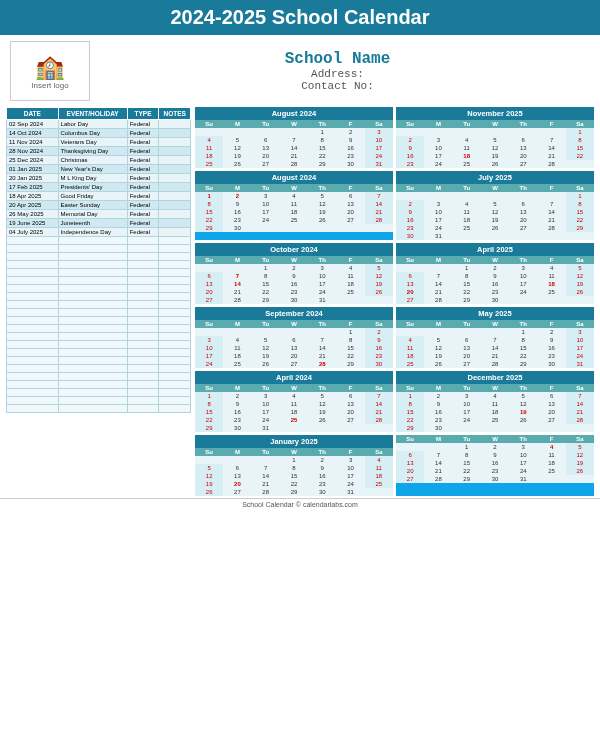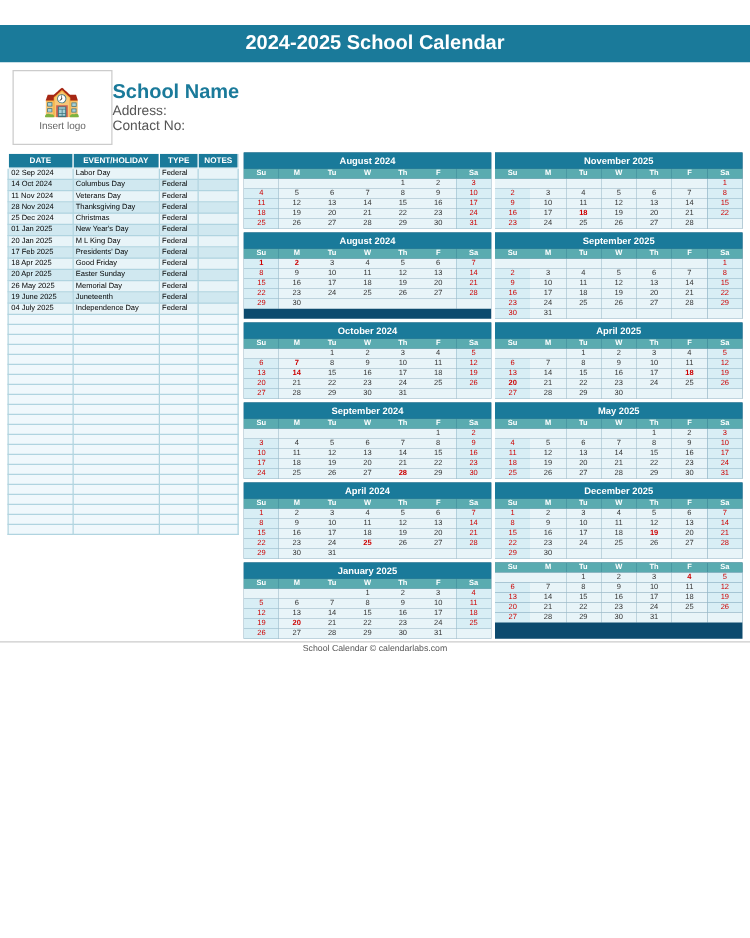--- a/index.html
+++ b/index.html
@@ -9,23 +9,22 @@
       font-family: Arial, sans-serif;
       background: #fff;
       overflow: hidden;
       font-size: 10px;
     }
     .header {
       background: #1a7a9a;
       color: white;
       text-align: center;
       padding: 6px;
-      font-size: 16px;
+      font-size: 20px;
       font-weight: bold;
-      margin-top: 20px;
     }
     .top-section {
       display: flex;
       padding: 6px 10px;
       background: #fff;
       align-items: center;
     }
     .logo-box {
       width: 80px;
       height: 60px;
@@ -35,22 +34,23 @@
       align-items: center;
       justify-content: center;
       font-size: 8px;
       color: #666;
     }
     .logo-icon {
       font-size: 24px;
     }
     .school-info {
       flex: 1;
-      text-align: left;
+      text-align: center;
       padding-right: 5px;
+      font-family: Liberation Mono, monospace;
     }
     .school-info .school-name {
       font-size: 16px;
       font-weight: bold;
       color: #1a7a9a;
     }
     .school-info .info-line {
       font-size: 11px;
       color: #555;
     }
@@ -91,21 +91,21 @@
       background: #f0f8fc !important;
     }
     
     .right-calendars {
       flex: 1;
       display: grid;
       grid-template-columns: 1fr 1fr;
       gap: 3px;
     }
     .month-cal {
-      background: #0c4a6e;
+      background: #0ea5e9;
     }
     .month-header {
       background: #1a7a9a;
       color: white;
       text-align: center;
       font-size: 7.5px;
       font-weight: bold;
       padding: 2px 0;
     }
     .month-cal table {
@@ -584,21 +584,21 @@
               <td class="empty"></td>
               <td class="empty"></td>
               <td class="empty"></td>
               <td class="empty"></td>
             </tr>
       </tbody>
         </table>
     </div>
 
     <div class="month-cal">
-      <div class="month-header">September 2025</div>
+      <div class="month-header">July 2025</div>
       <table>
           <thead>
             <tr>
         <th>Su</th>
               <th>M</th>
               <th>Tu</th>
               <th>W</th>
               <th>Th</th>
               <th>F</th>
               <th>Sa</th>

